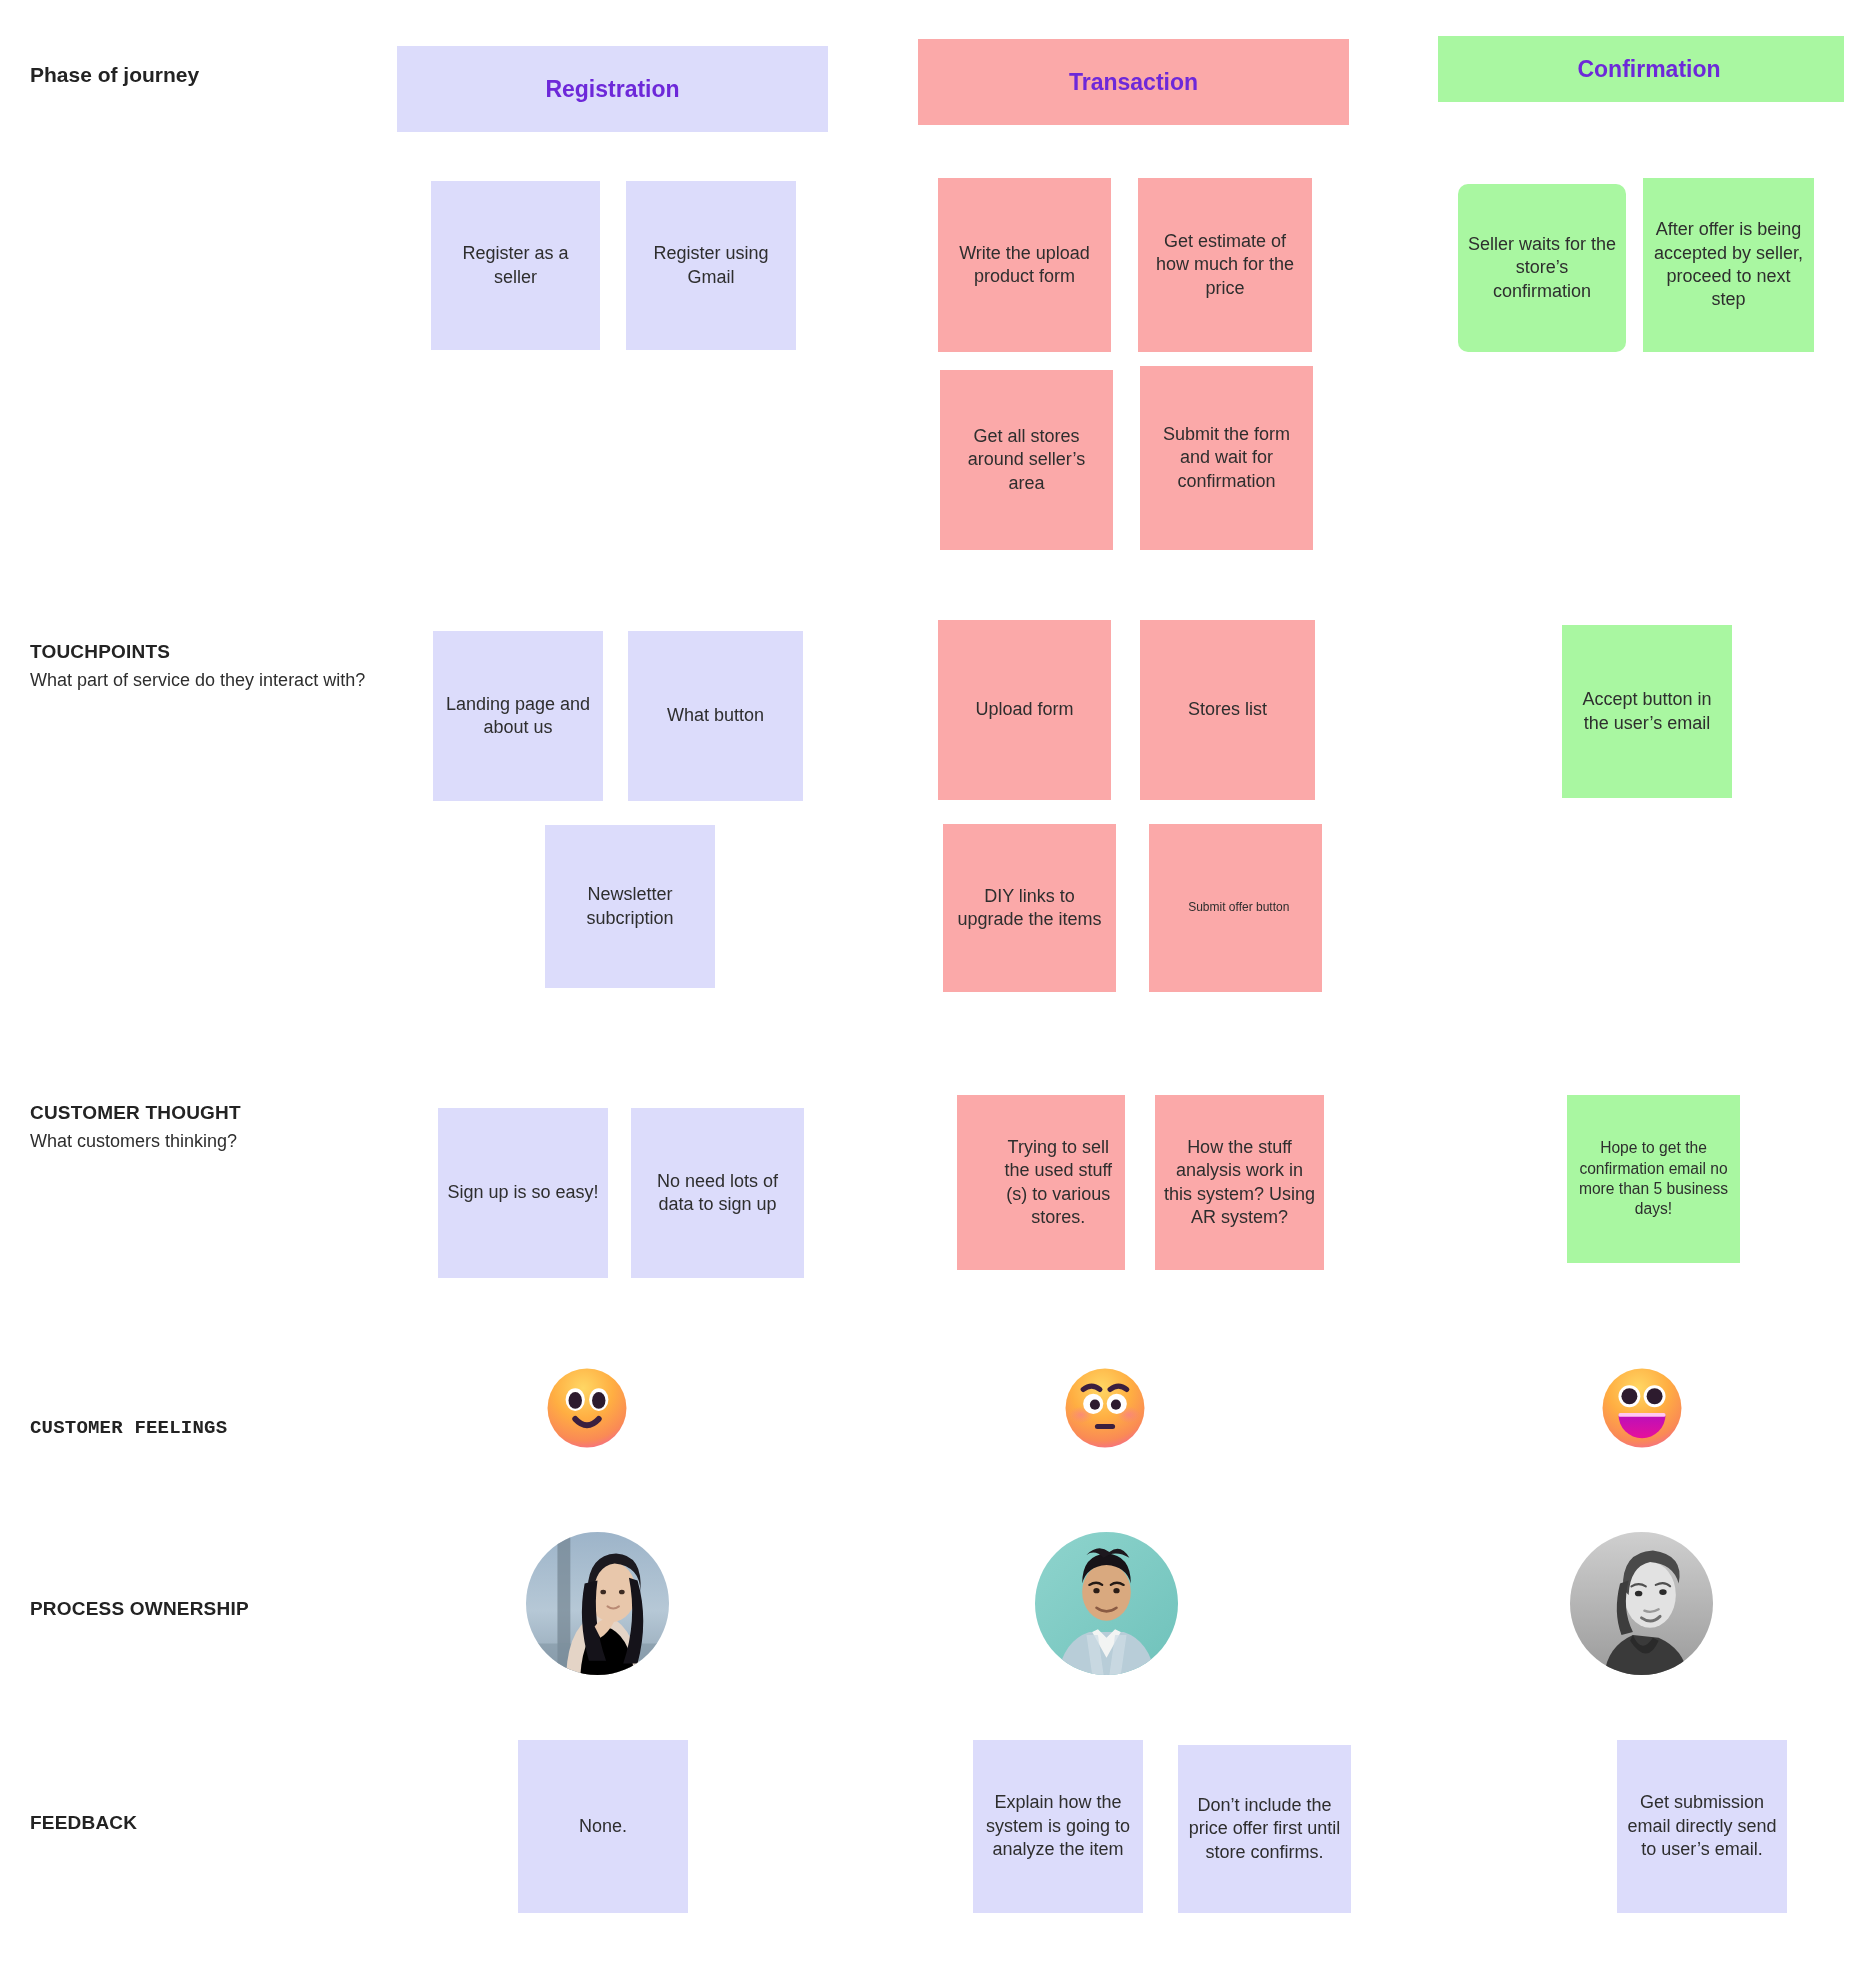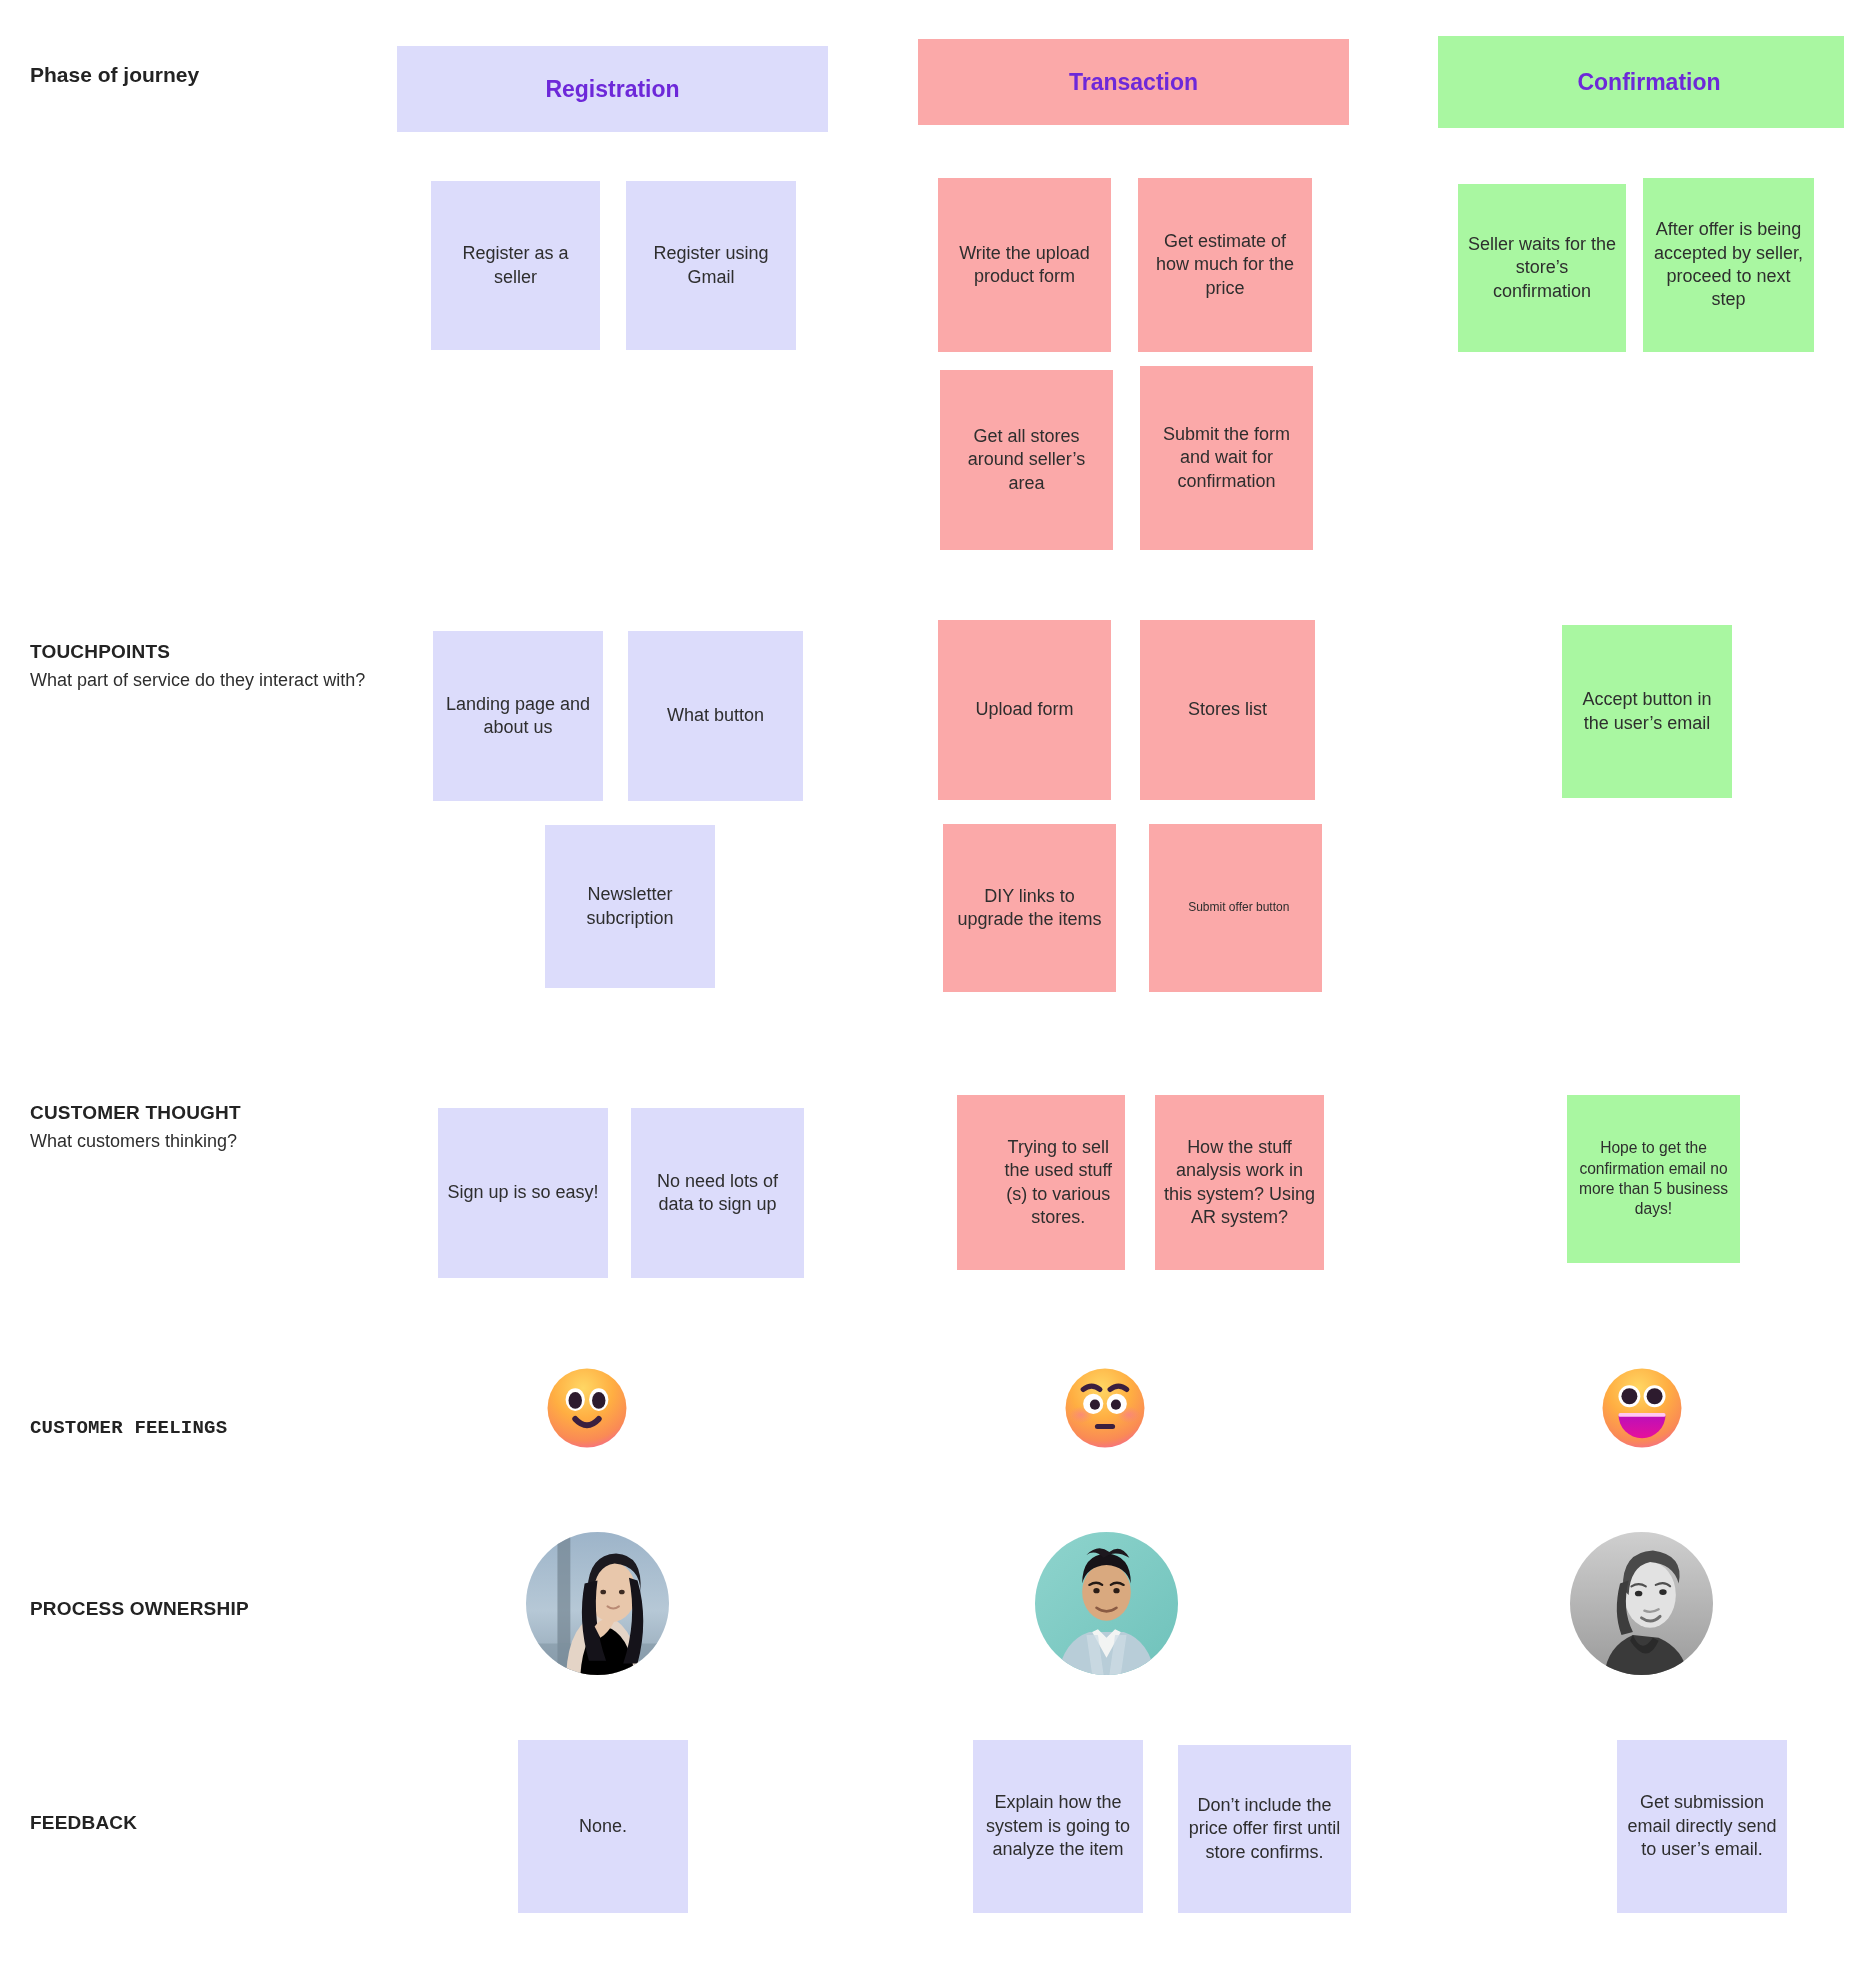--- a/index.html
+++ b/index.html
@@ -60,21 +60,21 @@
     display: flex;
     align-items: center;
     justify-content: center;
     font-size: 23px;
     font-weight: bold;
     color: #6d28d9;
     text-align: center;
   }
   .phase-head.reg   { left: 397px;  width: 431px;  top: 46px; height: 86px; background: #dcdcfb; }
   .phase-head.trn   { left: 918px; width: 431px;  top: 39px; height: 86px; background: #fba9a9; }
-  .phase-head.cnf   { left: 1438px; width: 406px;  top: 36px; height: 92px; background: #a9f7a1; padding-left: 16px; }
+  .phase-head.cnf   { left: 1438px; width: 406px;  top: 36px; height: 66px; background: #a9f7a1; padding-left: 16px; }
 
   
   .card {
     position: absolute;
     display: flex;
     align-items: center;
     justify-content: center;
     text-align: center;
     padding: 5px 7.5px;
     line-height: 1.3;
@@ -134,21 +134,21 @@
   <div class="card pink" style="left:1138px; top:178px; width:174px; height:174px; font-size:18px;">
     <span>Get estimate of how much for the price</span>
   </div>
   <div class="card pink" style="left:940px; top:370px; width:173px; height:180px; font-size:18px;">
     <span>Get all stores around seller’s area</span>
   </div>
   <div class="card pink" style="left:1140px; top:366px; width:173px; height:184px; font-size:18px;">
     <span>Submit the form and wait for confirmation</span>
   </div>
 
-  <div class="card green" style="left:1458px; top:184px; width:168px; height:168px; font-size:18px;">
+  <div class="card green" style="left:1458px; top:184px; width:168px; height:168px; font-size:18px;border-radius:10px;">
     <span>Seller waits for the store’s confirmation</span>
   </div>
   <div class="card green" style="left:1643px; top:178px; width:171px; height:174px; font-size:18px;">
     <span>After offer is being accepted by seller, proceed to next step</span>
   </div>
 
   <div class="row-label" style="top:641px;">
     <div class="title">TOUCHPOINTS</div>
     <div class="subtitle">What part of service do they interact with?</div>
   </div>

